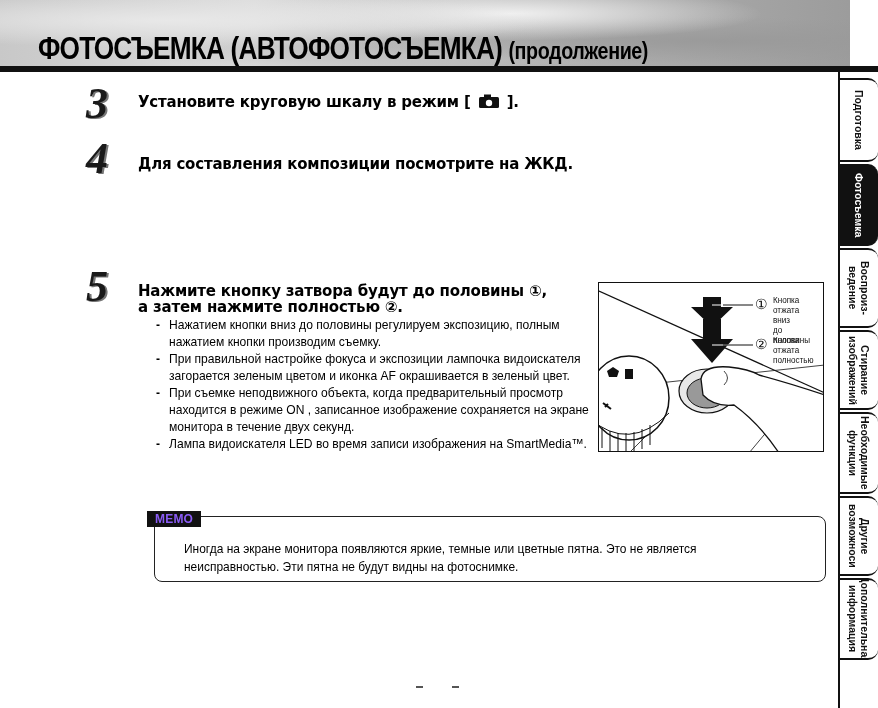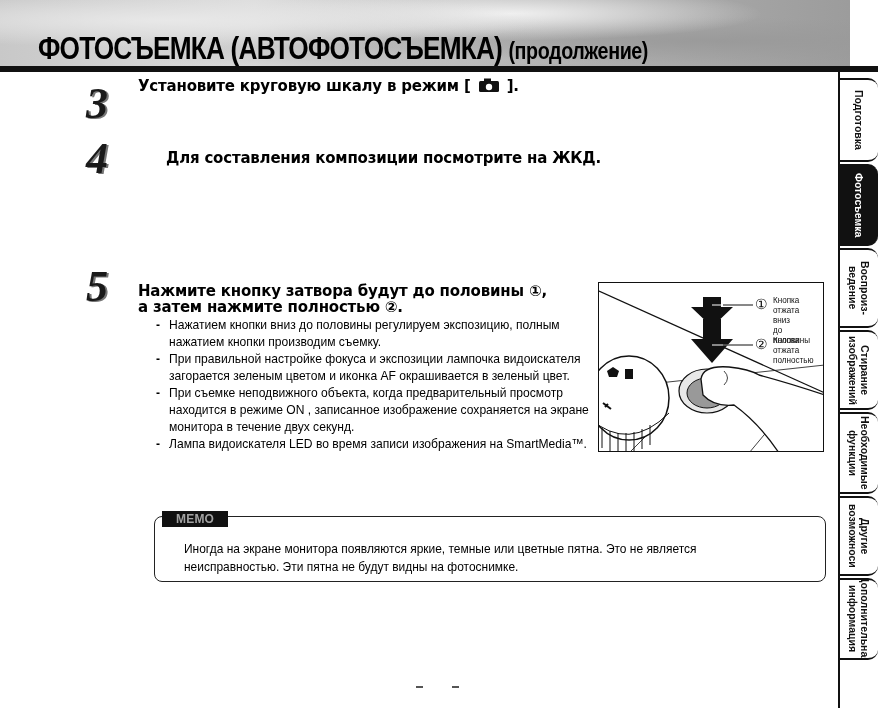--- a/index.html
+++ b/index.html
@@ -50,22 +50,22 @@
   .illus-label { position: absolute; font-size: 9px; line-height: 10px; color: #111; white-space: pre-line;
     transform: scaleX(0.9); transform-origin: left; }
   .circle-num { position: absolute; font-size: 14px; color: #111; }
 
   
   .memo-box {
     position: absolute; left: 154px; top: 516px; width: 672px; height: 66px;
     border: 1px solid #222; border-radius: 8px;
   }
   .memo-label {
-    position: absolute; left: 162px; top: 511px; background: #111; color: #a3a3a3;
-    font-weight: bold; font-size: 12px; padding: 1px 14px; letter-spacing: 0.2px;
+    position: absolute; left: 147px; top: 511px; background: #111; color: #8b5cf6;
+    font-weight: bold; font-size: 12px; padding: 1px 8px; letter-spacing: 0.2px;
   }
   .memo-text {
     position: absolute; left: 184px; top: 540px; font-size: 13px; line-height: 18px;
     transform: scaleX(0.92); transform-origin: left; width: 640px;
   }
 
   
   .side-line { position: absolute; left: 838px; top: 70px; width: 2px; height: 638px; background: #111; }
   .tab {
     position: absolute; left: 840px; width: 38px; background: #fff;
@@ -86,34 +86,34 @@
 
 <div class="header">
   <div class="header-title">
     <span>ФОТОСЪЕМКА (АВТОФОТОСЪЕМКА)</span>
     <span class="sub">(продолжение)</span>
   </div>
 </div>
 <div class="header-rule"></div>
 
 <div class="step-num" style="left:86px; top:82px;">3</div>
-<div class="step-title" style="left:138px; top:77px;">
+<div class="step-title" style="left:138px; top:93px;">
   <span>Установите круговую шкалу  в режим [</span>
   <span style="display:inline-block; vertical-align:-2px; margin:0 2px;">
     <svg width="22" height="15" viewBox="0 0 22 15">
         <rect x="1" y="3" width="20" height="11" rx="1.5" fill="#111"></rect>
         <rect x="6" y="0.5" width="7" height="4" fill="#111"></rect>
         <circle cx="11" cy="9" r="3.2" fill="#fff"></circle>
       </svg>
   </span>
   <span>].</span>
 </div>
 
 <div class="step-num" style="left:86px; top:137px;">4</div>
-<div class="step-title" style="left:138px; top:149px;margin-left:28px;">Для составления композиции посмотрите на ЖКД.</div>
+<div class="step-title" style="left:138px; top:155px;">Для составления композиции посмотрите на ЖКД.</div>
 
 <div class="step-num" style="left:86px; top:265px;">5</div>
 <div class="step-title" style="left:138px; top:282px;">Нажмите кнопку затвора будут до половины ①,</div>
 <div class="step-title" style="left:138px; top:298px;">а затем нажмите полностью ②.</div>
 
 <div class="bullets">
   <div class="bullet">Нажатием кнопки вниз до половины регулируем экспозицию, полным нажатием кнопки производим съемку.</div>
   <div class="bullet">При правильной настройке фокуса и экспозиции лампочка видоискателя загорается зеленым цветом и иконка AF окрашивается в зеленый цвет.</div>
   <div class="bullet">При съемке неподвижного объекта, когда  предварительный просмотр находится в режиме ON ,             записанное изображение сохраняется на экране монитора в течение двух секунд.</div>
   <div class="bullet">Лампа видоискателя LED                                                во время записи изображения на SmartMedia™.</div>

